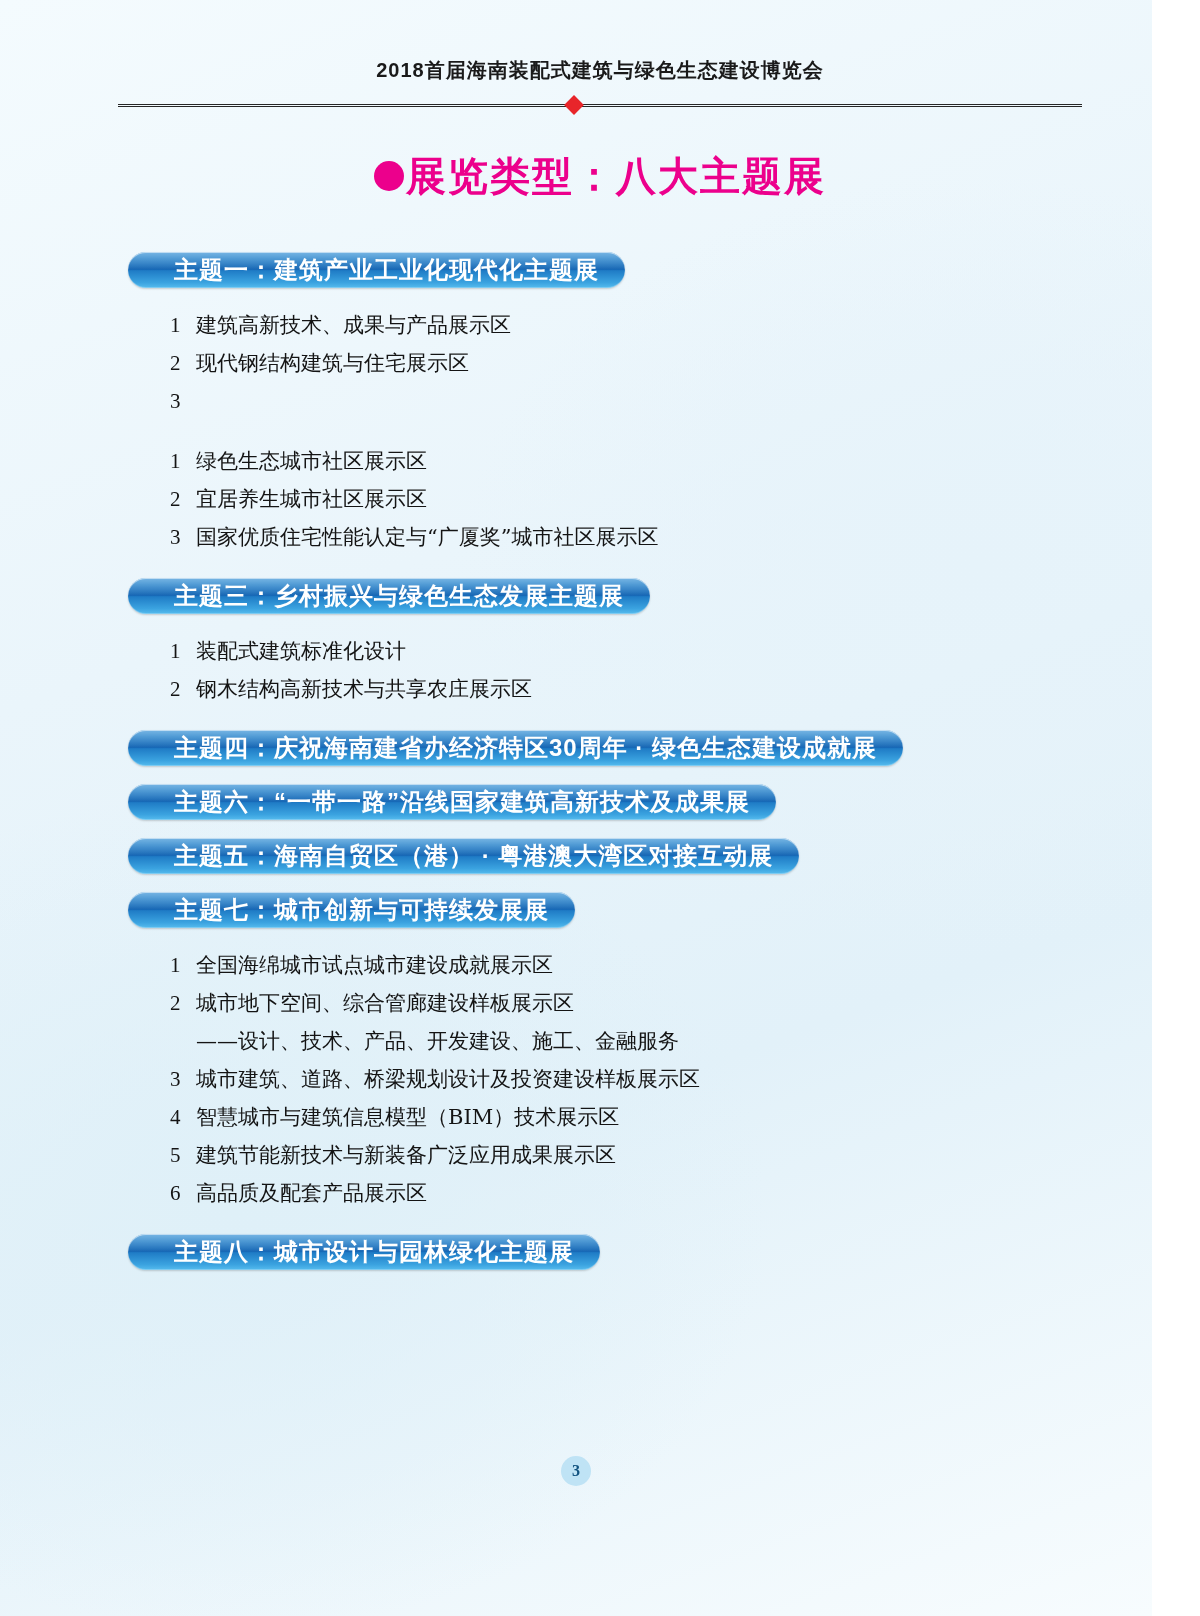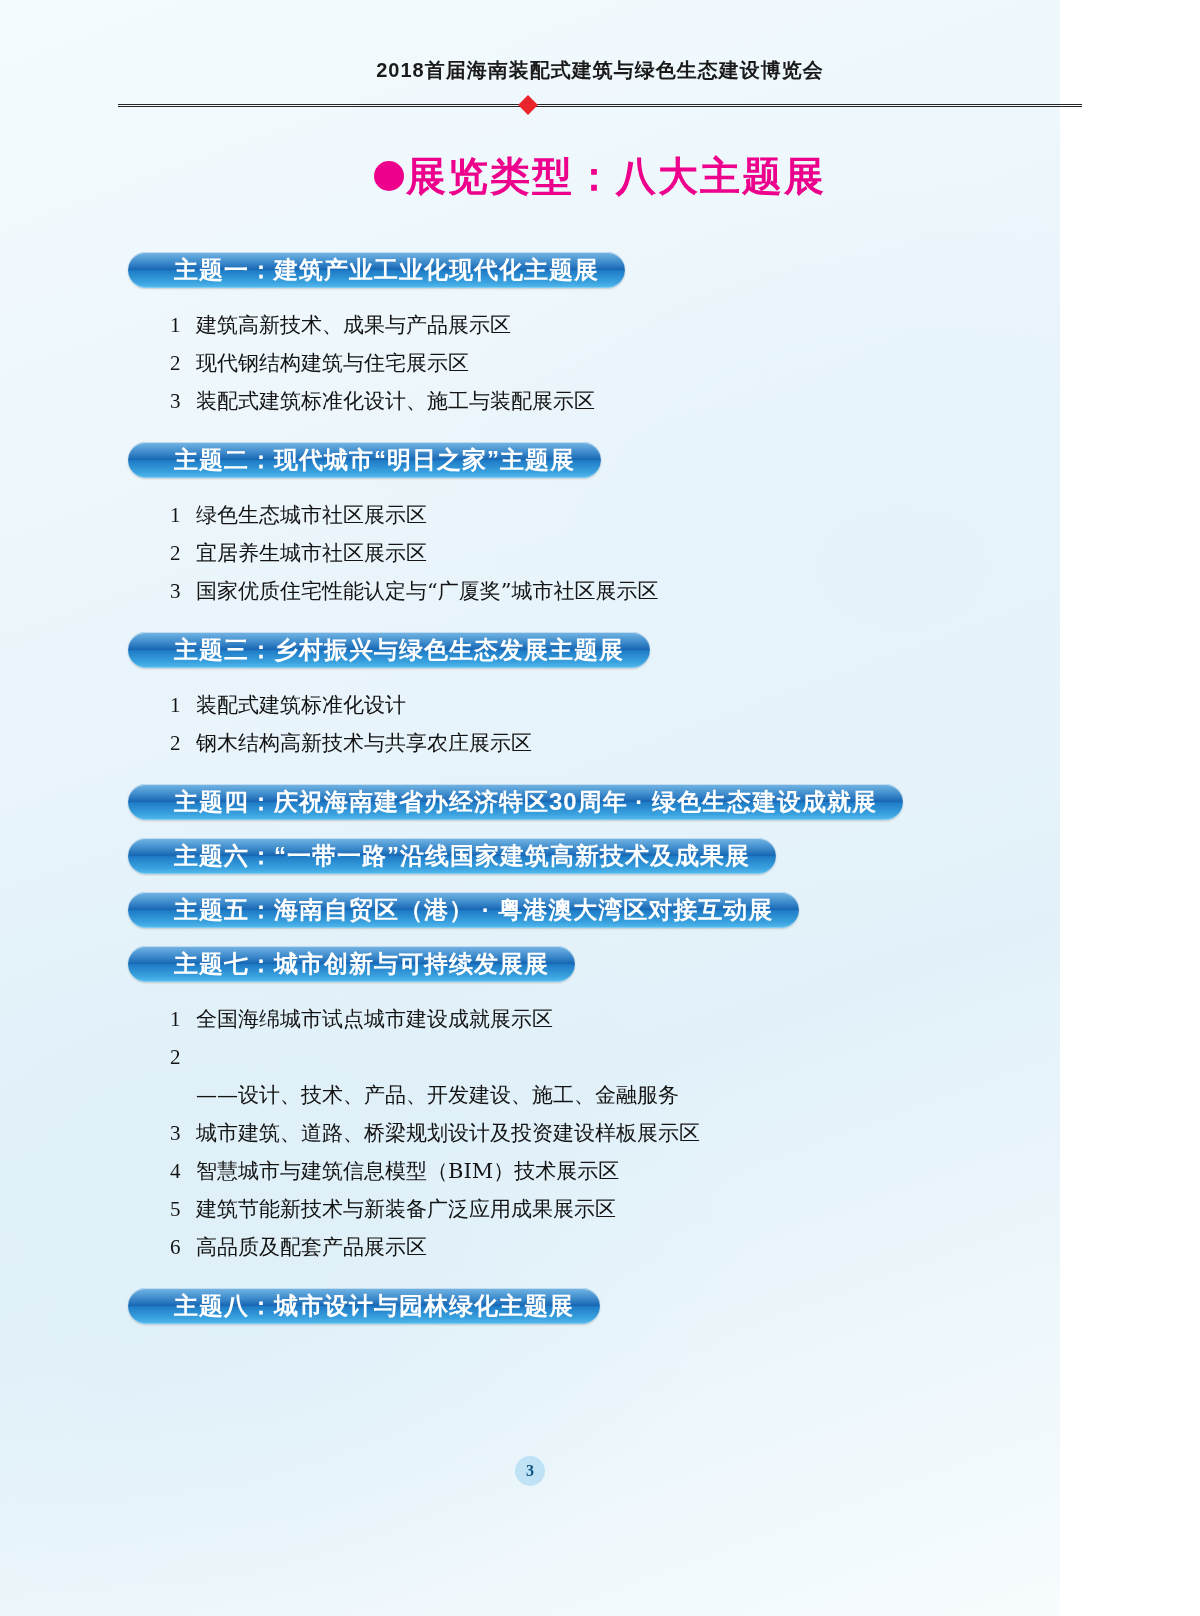--- a/index.html
+++ b/index.html
@@ -8,21 +8,21 @@
   }
   body {
     width: 1200px;
     height: 1616px;
     font-family: "Liberation Sans", sans-serif;
     background: #ffffff;
     overflow: hidden;
   }
   .page {
     position: relative;
-    width: 1060px;
+    width: 1152px;
     height: 1616px;
     background:
       radial-gradient(ellipse 900px 700px at 20% 75%, #dff0f8 0%, rgba(223,240,248,0) 60%),
       radial-gradient(ellipse 800px 600px at 85% 35%, #e6f3fa 0%, rgba(230,243,250,0) 65%),
       linear-gradient(160deg, #f4fbfe 0%, #eaf5fb 35%, #e2f1f9 65%, #f7fcfe 100%);
     box-sizing: border-box;
   }
 
   
   .header {
@@ -211,29 +211,25 @@
         <div class="item-row">
           <span class="item-num">1</span>
           <span class="item-text">建筑高新技术、成果与产品展示区</span>
         </div>
         <div class="item-row">
           <span class="item-num">2</span>
           <span class="item-text">现代钢结构建筑与住宅展示区</span>
         </div>
         <div class="item-row">
           <span class="item-num">3</span>
-          <span class="item-text">装配式建筑标准化设计、施工与装配展示区</span>
         </div>
       </div>
     </div>
 
     <div class="theme-block">
-      <div class="theme-bar">
-        <span class="bar-label">主题二：现代城市“明日之家”主题展</span>
-      </div>
       <div class="items">
         <div class="item-row">
           <span class="item-num">1</span>
           <span class="item-text">绿色生态城市社区展示区</span>
         </div>
         <div class="item-row">
           <span class="item-num">2</span>
           <span class="item-text">宜居养生城市社区展示区</span>
         </div>
         <div class="item-row">
@@ -281,20 +277,21 @@
       <div class="theme-bar">
         <span class="bar-label">主题七：城市创新与可持续发展展</span>
       </div>
       <div class="items">
         <div class="item-row">
           <span class="item-num">1</span>
           <span class="item-text">全国海绵城市试点城市建设成就展示区</span>
         </div>
         <div class="item-row">
           <span class="item-num">2</span>
+          <span class="item-text">城市地下空间、综合管廊建设样板展示区</span>
         </div>
         <div class="item-row sub">
           <span class="item-num"></span>
           <span class="item-text">——设计、技术、产品、开发建设、施工、金融服务</span>
         </div>
         <div class="item-row">
           <span class="item-num">3</span>
           <span class="item-text">城市建筑、道路、桥梁规划设计及投资建设样板展示区</span>
         </div>
         <div class="item-row">

